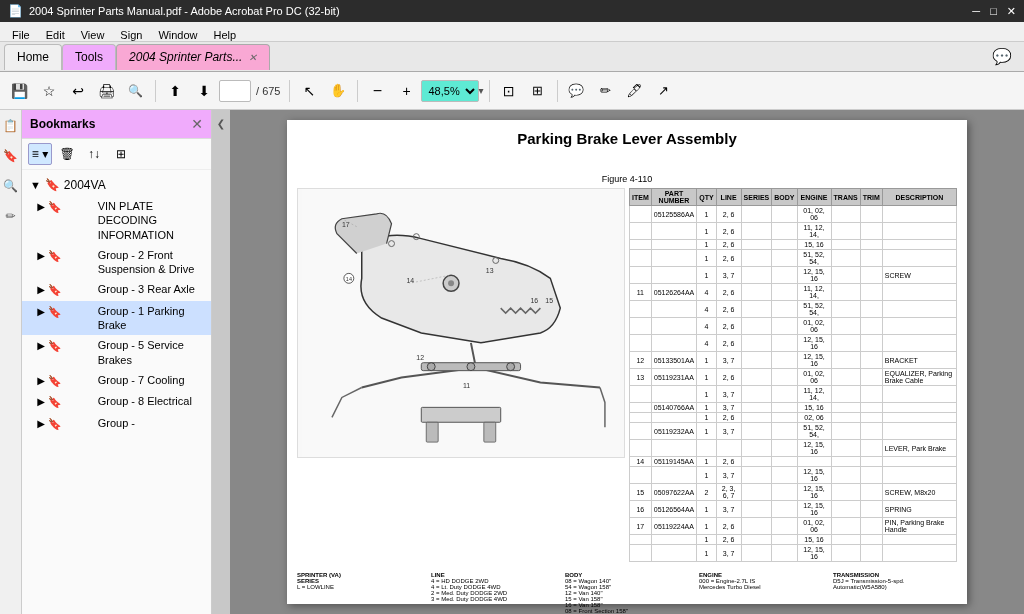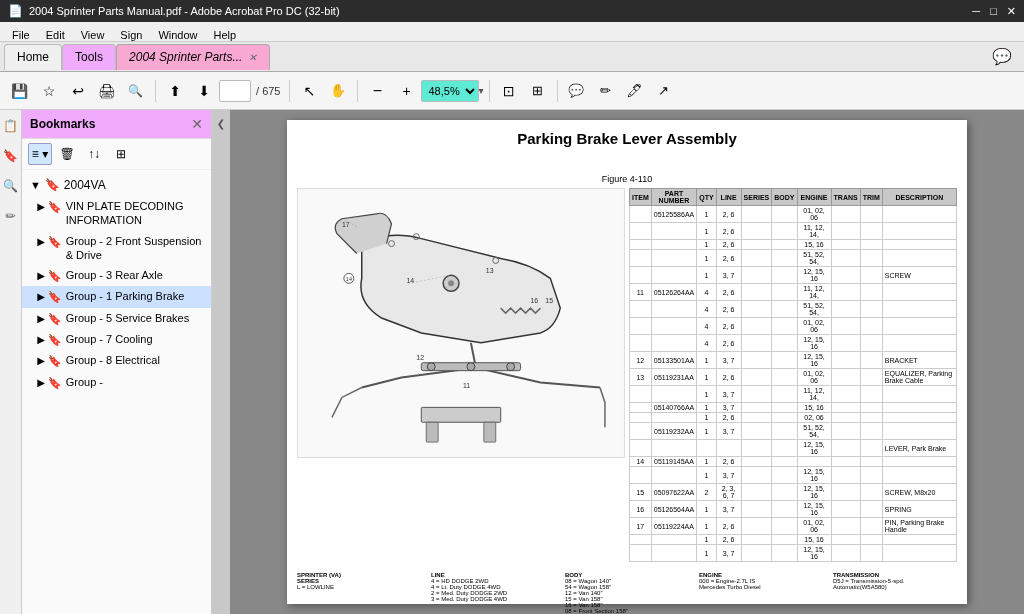--- a/index.html
+++ b/index.html
@@ -154,21 +154,21 @@
       cursor: pointer;
       line-height: 1.3;
     }
     .bookmark-item.selected { background: #cce0ff; }
     .bookmark-expand {
       width: 14px; min-width: 14px;
       display: flex; align-items: center; justify-content: center;
       cursor: pointer; font-size: 10px; margin-top: 1px;
     }
     .bookmark-icon { margin-right: 4px; font-size: 11px; color: #5580aa; margin-top: 1px; }
-    .bookmark-label { flex: 1; }
+    .bookmark-label { flex: 1; margin-left: 32px; }
 
     
     .page-thumb-area {
       width: 18px;
       background: #c8c8c8;
       display: flex;
       flex-direction: column;
       align-items: center;
       padding-top: 8px;
     }

